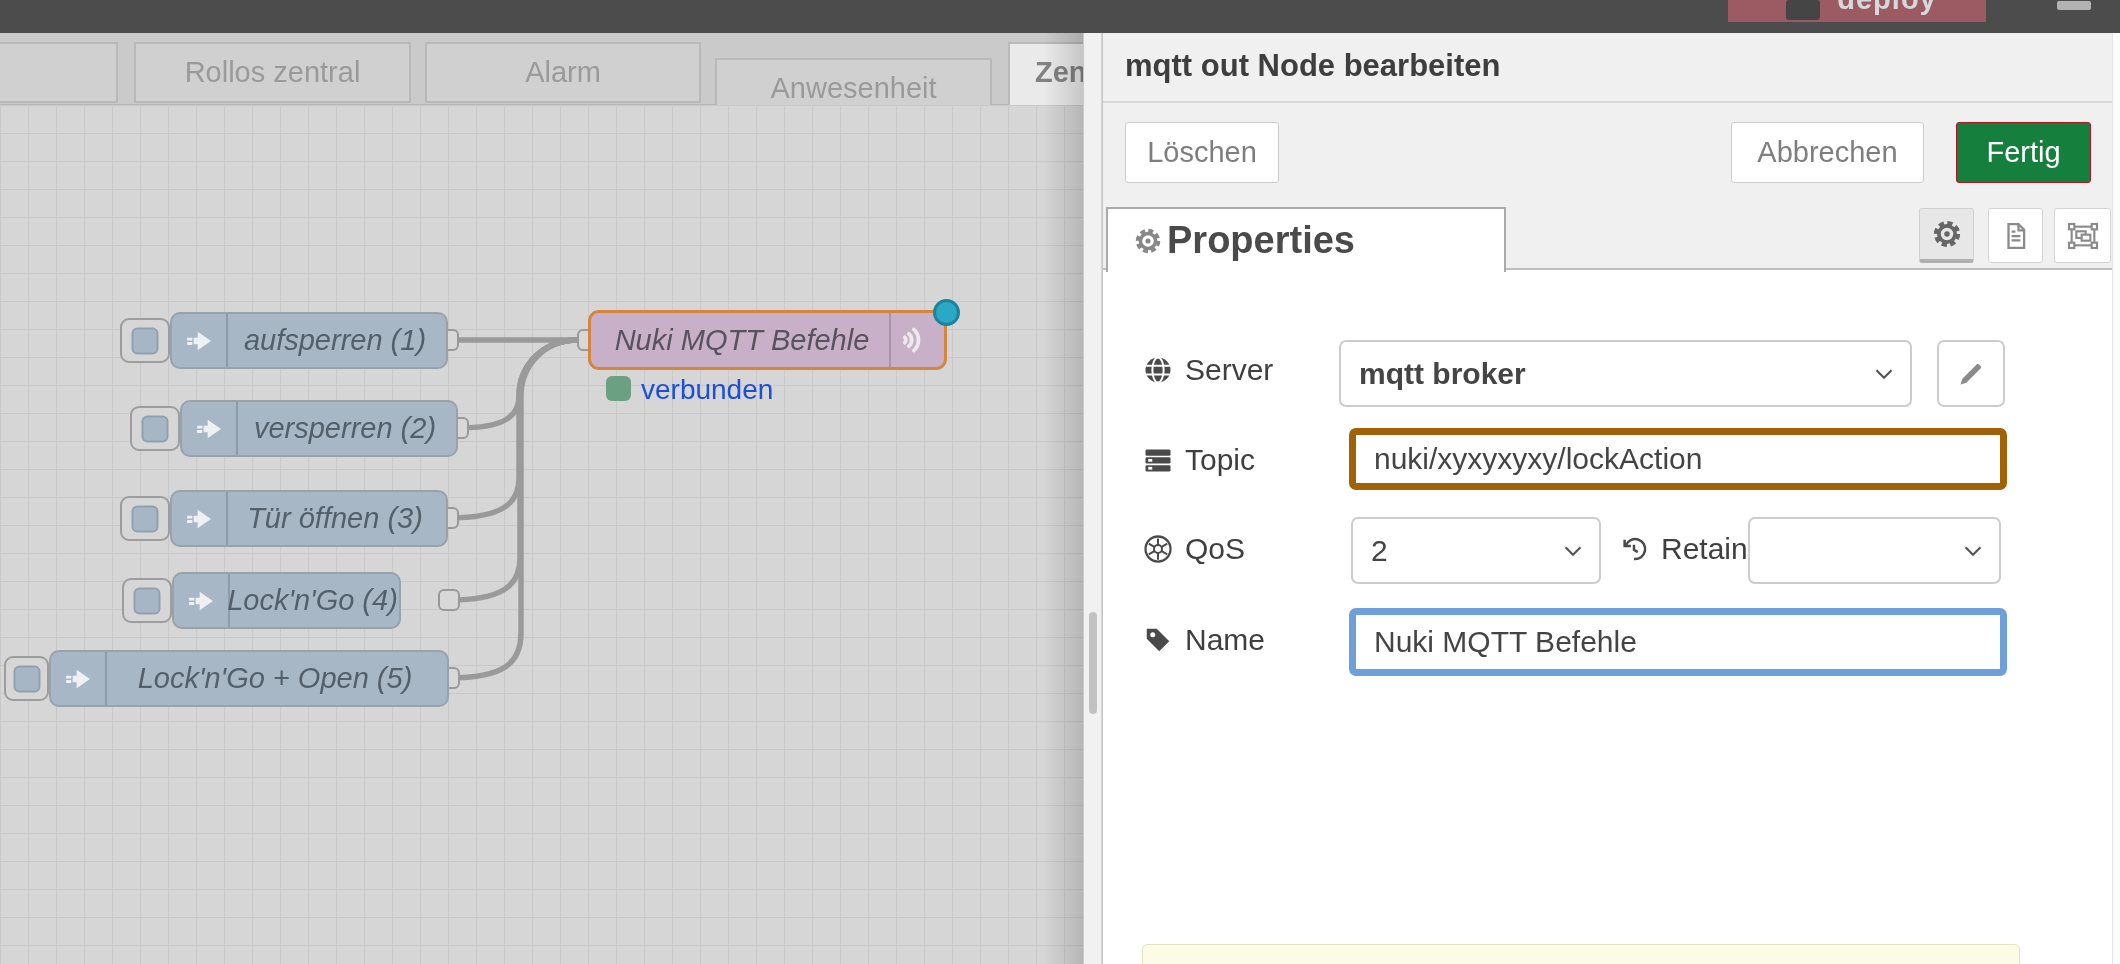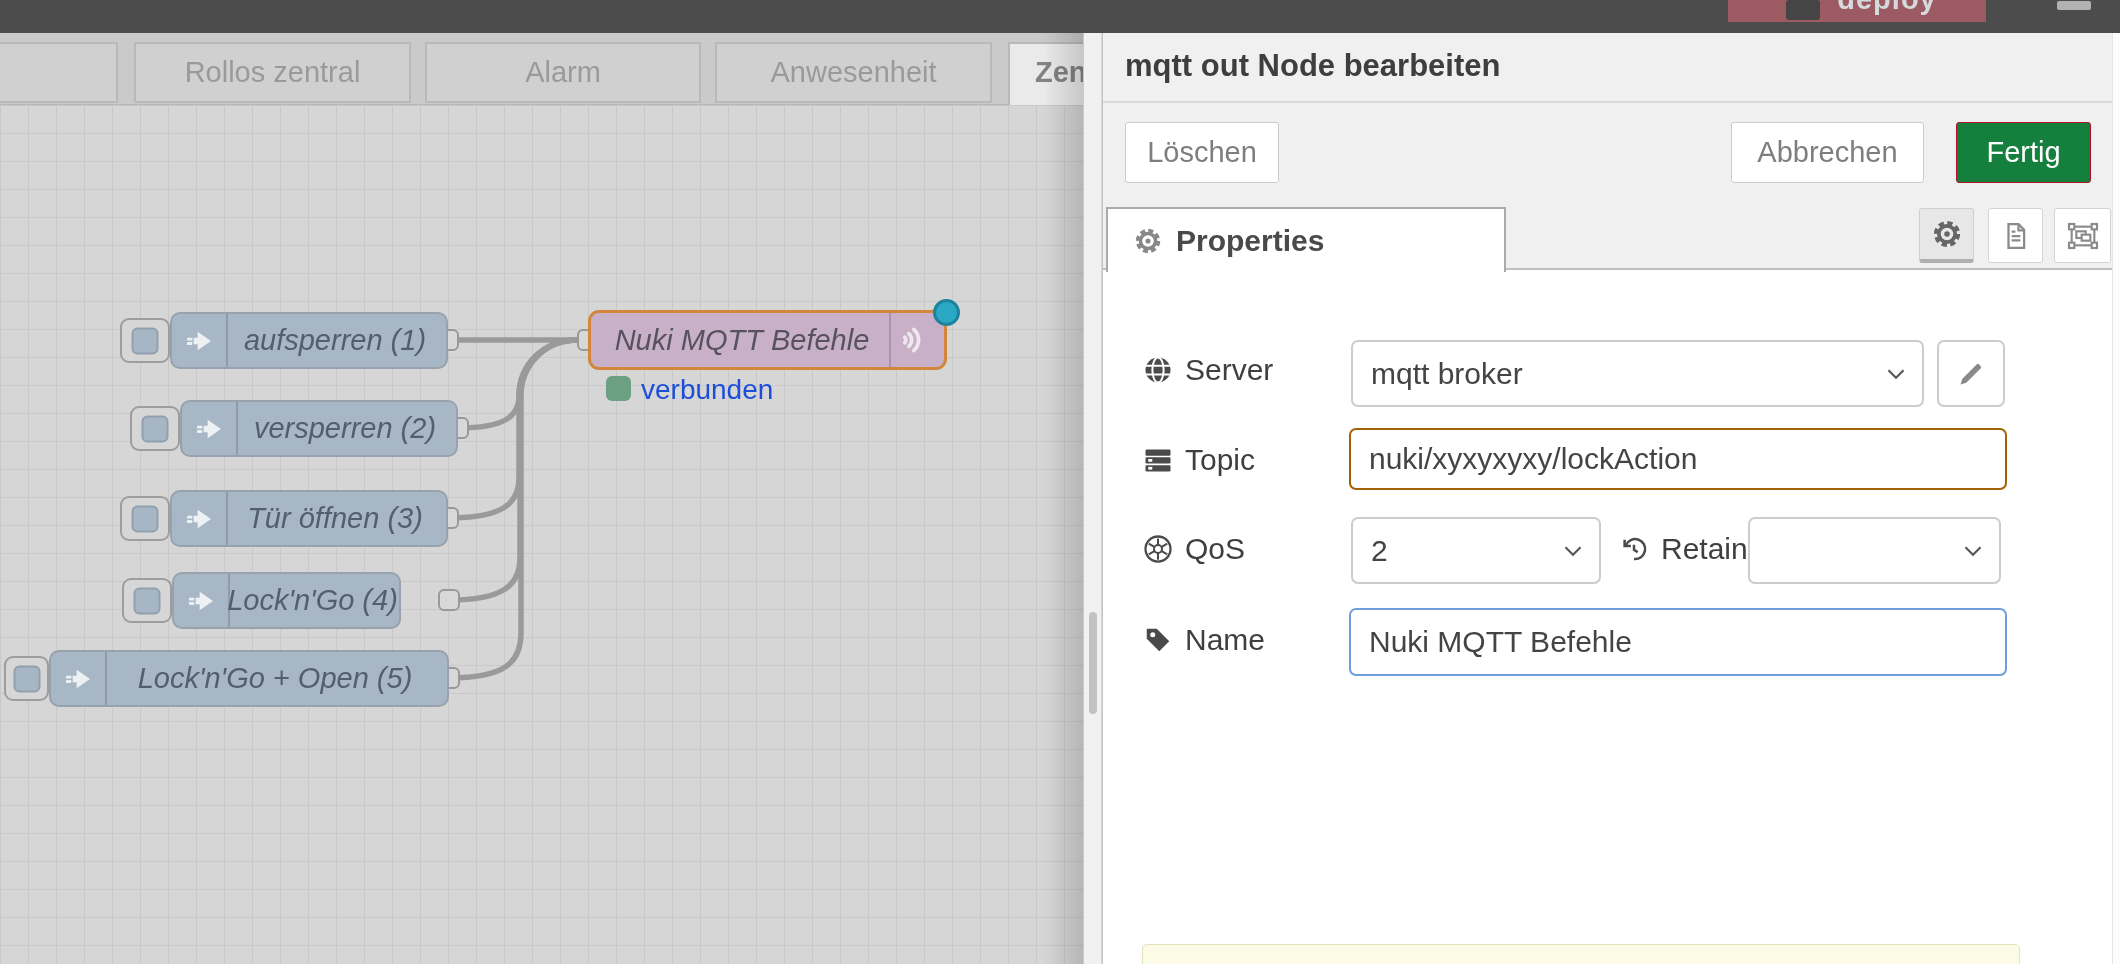--- a/index.html
+++ b/index.html
@@ -62,29 +62,29 @@
   .tray-title{position:absolute;left:22px;top:15px;font-size:31px;font-weight:bold;color:#3e3e3e;}
   .tray-divider{position:absolute;left:0;right:0;top:68px;border-top:2px solid #d8d8d8;}
   .btn{position:absolute;top:89px;height:61px;background:#fff;border:1px solid #ccc;border-radius:3px;
        font-size:29px;color:#7e7e7e;display:flex;align-items:center;justify-content:center;}
   .btn-delete{left:22px;width:154px;}
   .btn-cancel{left:628px;width:193px;}
   .btn-done{left:853px;width:135px;background:#15803d;border-color:#ad1625;color:#fff;}
   .tray-tabrow{position:absolute;left:0;right:0;top:170px;height:67px;border-bottom:2px solid #bfbfbf;}
   .prop-tab{position:absolute;left:3px;top:174px;width:400px;height:65px;background:#fff;
         border:2px solid #aaa;border-bottom:none;z-index:2;display:flex;align-items:center;}
-  .prop-tab .label{font-size:30px;font-weight:bold;color:#4a4a4a;margin-left:14px;}
+  .prop-tab .label{font-size:38px;font-weight:bold;color:#4a4a4a;margin-left:5px;}
   .mini-btn{position:absolute;top:175px;width:55px;height:55px;background:#fff;border:1px solid #d4d4d4;
         border-radius:3px;display:flex;align-items:center;justify-content:center;z-index:2;}
   .mini-btn.active{background:#e7e7e7;border-color:#d0d0d0;border-bottom:4px solid #b0b0b0;}
   .tray-content{position:absolute;left:0;right:0;top:237px;bottom:0;background:#fff;}
 
   .form-label{position:absolute;display:flex;align-items:center;font-size:30px;color:#3f3f3f;}
   .form-label svg{margin-right:12px;}
-  .text-input{position:absolute;height:62px;border:2px solid #a16207;border-radius:7px;background:#fff;
+  .text-input{position:absolute;height:62px;border:7px solid #a16207;border-radius:7px;background:#fff;
         font-family:"Liberation Sans",sans-serif;font-size:30px;color:#444;padding:12px 18px;outline:none;}
   .select-box{position:absolute;height:67px;border:2px solid #ccc;border-radius:7px;background:#fff;
         font-size:30px;color:#444;display:flex;align-items:center;padding:0 18px;}
   .select-box .chev{position:absolute;right:14px;top:50%;transform:translateY(-50%);}
   .pencil-btn{position:absolute;width:68px;border:2px solid #ccc;border-radius:7px;background:#fff;
         display:flex;align-items:center;justify-content:center;}
   .tip-box{position:absolute;left:39px;top:674px;width:878px;height:110px;background:#fbfbe6;
         border:1px solid #e3e3c0;border-radius:5px;padding:16px 22px;
         font-size:29px;color:#555;line-height:40px;}
   .right-strip{position:absolute;right:0;top:0;width:8px;height:100%;background:#fcfcfc;border-left:1px solid #e6e6e6;}
@@ -99,21 +99,21 @@
       <div class="deploy-icon"></div>
       <span class="deploy-label">deploy</span>
     </div>
     <div class="hamburger"></div>
   </div>
 
   <div class="tabbar">
     <div class="wtab" style="left:-30px;width:148px;"></div>
     <div class="wtab" style="left:134px;width:277px;">Rollos zentral</div>
     <div class="wtab" style="left:425px;width:276px;">Alarm</div>
-    <div class="wtab" style="left:715px;width:277px;">Anwesenheit</div>
+    <div class="wtab" style="left:715px;width:277px;margin-top:16px;">Anwesenheit</div>
     <div class="wtab active" style="left:1008px;width:160px;text-align:left;padding-left:25px;">Zen</div>
   </div>
 
   <div class="canvas-grid"></div>
 
   <svg class="wires">
     <g fill="none" stroke="#9a9a9a" stroke-width="5.5">
       <path d="M448 340 L578 340"></path>
       <path d="M458 428 C505 428 519 416 519 396 C519 366 542 340 578 340"></path>
       <path d="M448 518 C502 518 519 504 519 478 L519 396 C519 366 542 340 578 340"></path>
@@ -263,21 +263,21 @@
     <div class="tray-content">
 
       <div class="form-label" style="left:40px;top:83px;">
         <svg width="30" height="30" viewBox="0 0 24 24">
           <circle cx="12" cy="12" r="10" fill="#4a4a4a"></circle>
           <ellipse cx="12" cy="12" rx="4.5" ry="10" fill="none" stroke="#fff" stroke-width="1.6"></ellipse>
           <path d="M2.5 8.5h19M2.5 15.5h19" stroke="#fff" stroke-width="1.6"></path>
         </svg>
         <span>Server</span>
       </div>
-      <div class="select-box" style="left:248px;top:70px;width:573px;">
+      <div class="select-box" style="left:236px;top:70px;width:573px;font-weight:bold;">
         <span>mqtt broker</span>
         <svg class="chev" width="24" height="24" viewBox="0 0 16 16" fill="none" stroke="#555" stroke-width="1.4">
             <path d="M3 5.5l5 5 5-5"></path>
           </svg>
       </div>
       <div class="pencil-btn" style="left:834px;top:70px;height:67px;">
         <svg width="28" height="28" viewBox="0 0 24 24" fill="#8a8a8a">
           <path d="M3 21l1.6-5L16.8 3.8a1.5 1.5 0 0 1 2.1 0l1.3 1.3a1.5 1.5 0 0 1 0 2.1L8 19.4z"></path>
         </svg>
       </div>

